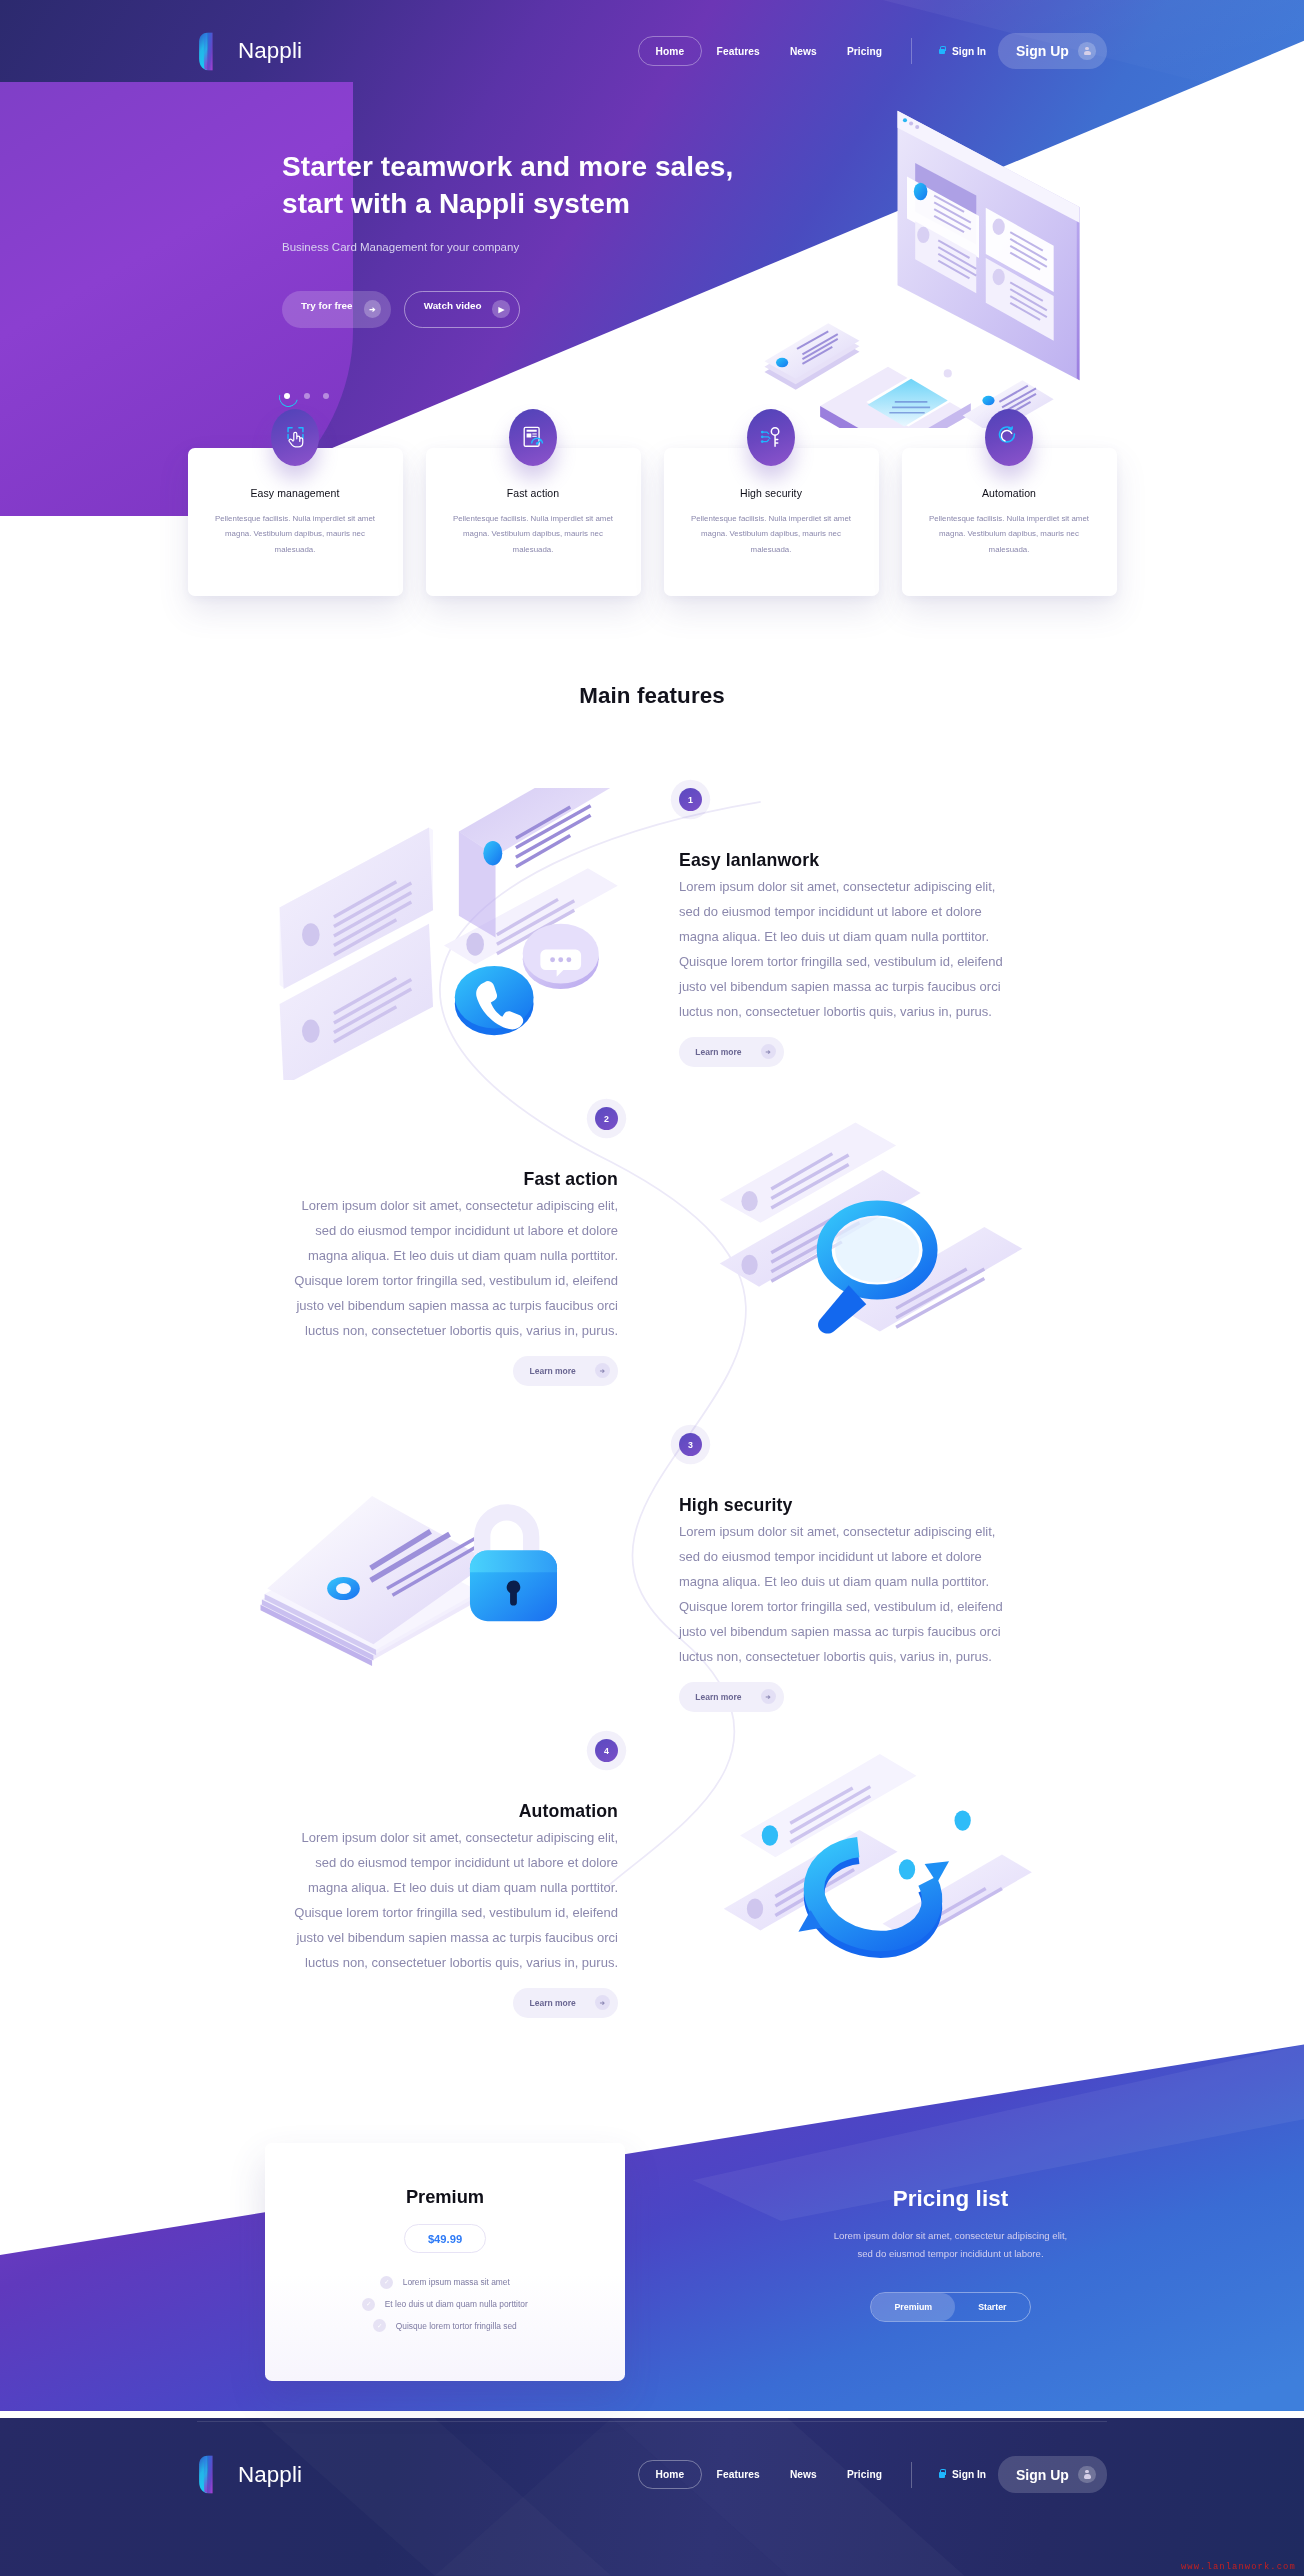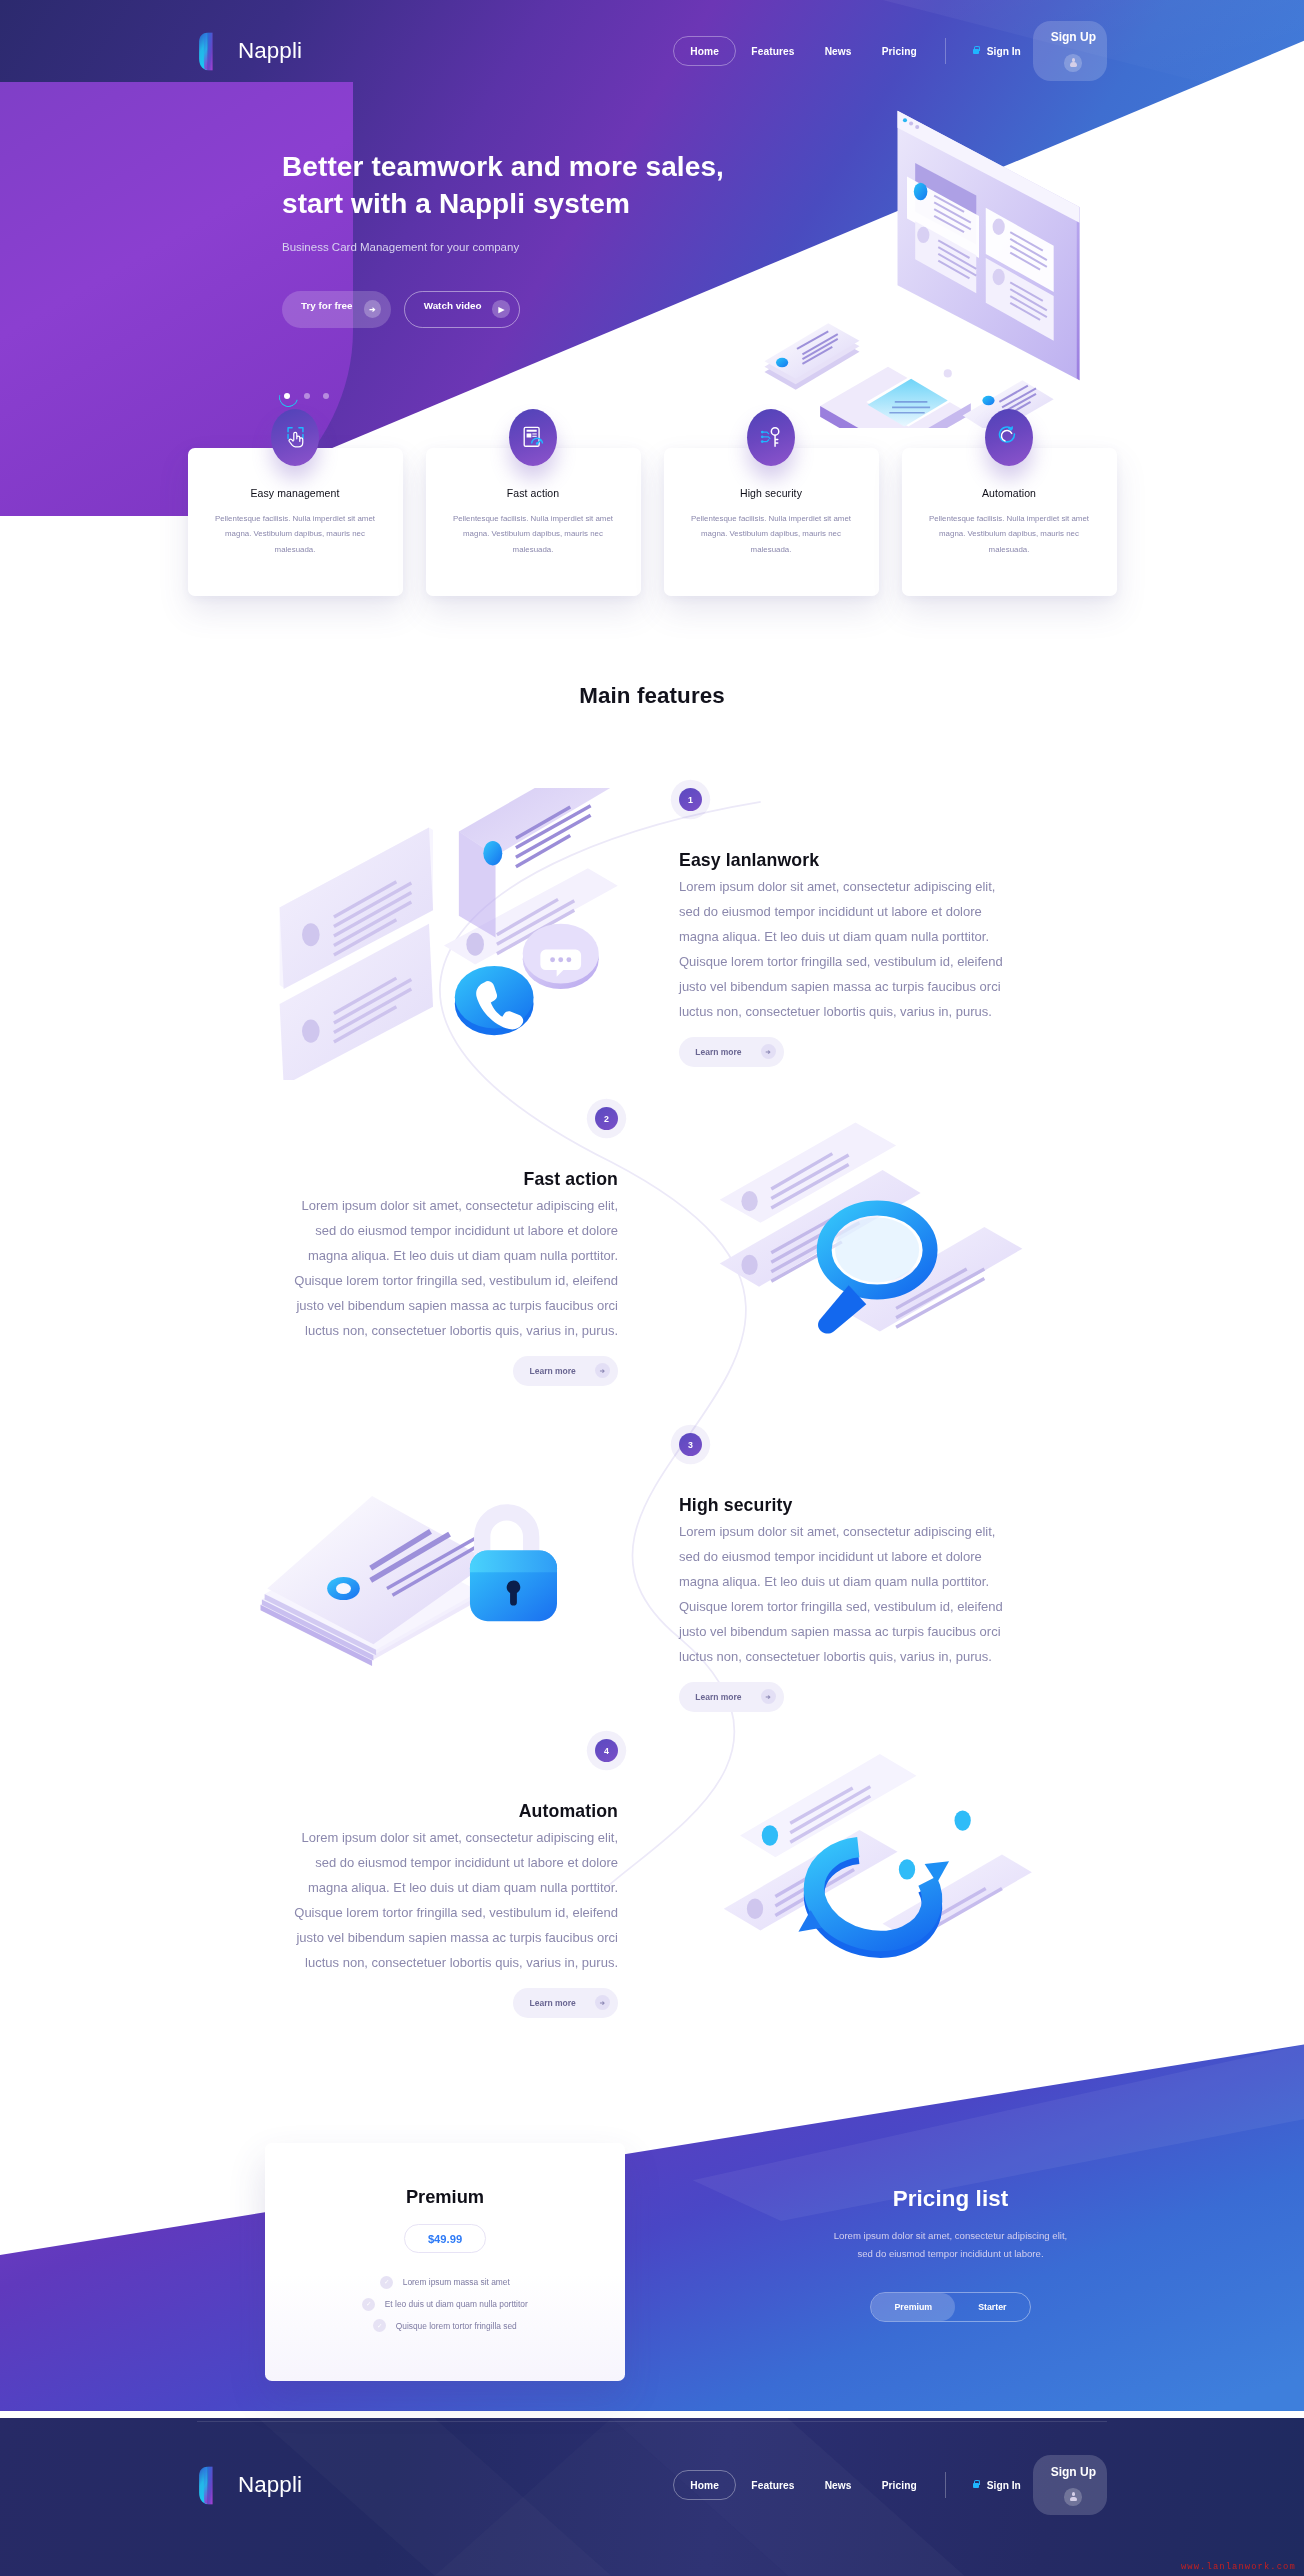--- a/index.html
+++ b/index.html
@@ -71,22 +71,22 @@
     content:''; position:absolute; left:1.4px; top:3.4px; width:6.1px; height:5.4px;
     background:#1fb6ff; border-radius:1px;
   }
   .lock-ico::after {
     content:''; position:absolute; left:2.4px; top:0px; width:4.1px; height:4.8px;
     border:1.1px solid #1fb6ff; border-bottom:none; border-radius:2px 2px 0 0;
   }
   .signup {
     display:flex; align-items:center; gap: 9.5px;
     background: rgba(255,255,255,.17); color:#fff;
-    font-size: 12px; font-weight: 600;
-    padding: 9.5px 11px 9.5px 17.7px; border-radius: 17.7px; cursor: pointer; flex-direction: column;
+    font-size: 14px; font-weight: 600;
+    padding: 9.5px 11px 9.5px 17.7px; border-radius: 17.7px; cursor: pointer;
   }
   .user-badge {
     width: 17.7px; height: 17.7px; border-radius: 50%;
     background: rgba(255,255,255,.22);
     display:flex; align-items:center; justify-content:center;
   }
   .user-glyph { width:7.5px; height:8.8px; position:relative; }
   .user-glyph::before{content:'';position:absolute;left:2px;top:0;width:3.4px;height:3.4px;border-radius:50%;background:#d5cfe8;}
   .user-glyph::after{content:'';position:absolute;left:0.3px;top:4.1px;width:6.8px;height:4.8px;border-radius:3.4px 3.4px 1.4px 1.4px;background:#d5cfe8;}
 
@@ -297,21 +297,21 @@
         <span>Sign Up</span>
         <span class="user-badge">
             <span class="user-glyph"></span>
           </span>
       </div>
     </div>
   </nav>
 
   <div class="hero-copy">
     <h1 class="hero-h1">
-      <span>Better teamwork and more sales,</span><br>
+      <span>Starter teamwork and more sales,</span><br>
       <span>start with a Nappli system</span>
     </h1>
     <div class="hero-sub">Business Card Management for your company</div>
     <div class="hero-btns">
       <div class="btn-pill btn-solid">
         <span>Try for free</span>
         <span class="btn-circ">➔</span>
       </div>
       <div class="btn-pill btn-ghost">
         <span>Watch video</span>

